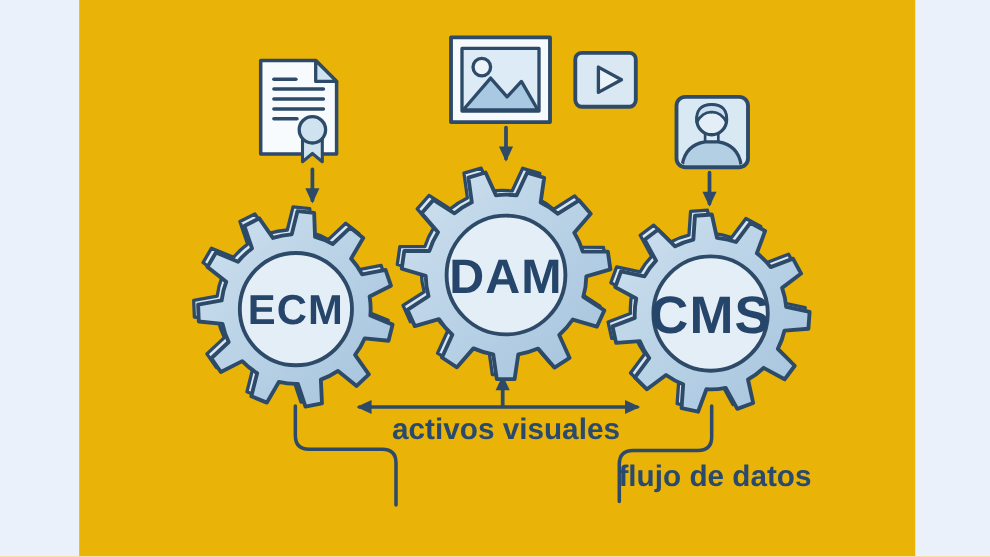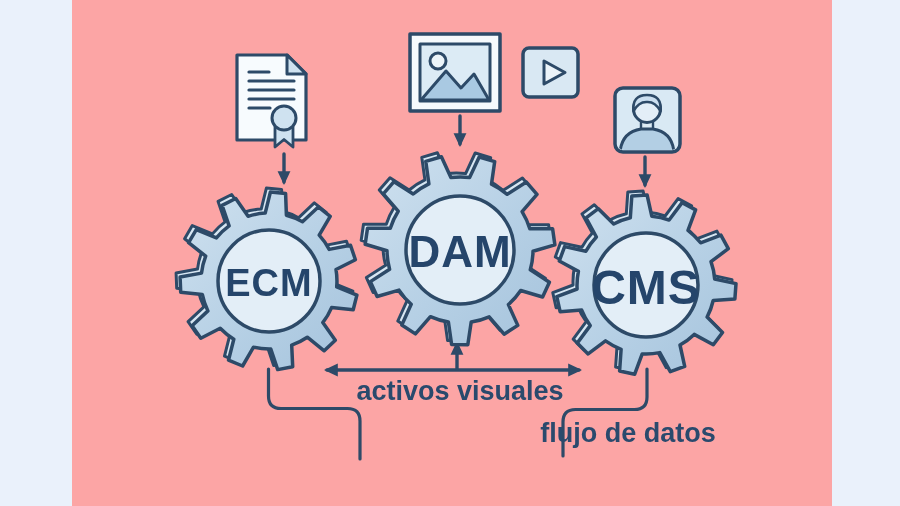--- a/index.html
+++ b/index.html
@@ -1,34 +1,34 @@
 <!DOCTYPE html>
 <html><head>
 <meta charset="utf-8">
 <title>diagram</title>
 <style>
   html,body{margin:0;padding:0;background:#ffffff;}
   .stage{
     position:relative;width:900px;height:506px;overflow:hidden;
-    background:#fca5a5;
+    background:#eab308;
     font-family:"Liberation Sans", sans-serif;
   }
   .edge-bar{position:absolute;top:0;height:506px;background:#eaf1fb;}
   .edge-bar.left{left:0;width:72px;}
   .edge-bar.right{right:0;width:68px;}
   svg.layer{position:absolute;left:0;top:0;}
   .lbl{position:absolute;transform:translate(-50%,-50%);color:#25456b;white-space:nowrap;}
   .gear-label{font-weight:700;letter-spacing:1px;}
   .gear-label.ecm{left:269px;top:283px;font-size:38px;}
   .gear-label.dam{left:460px;top:252px;font-size:44px;}
   .gear-label.cms{left:646px;top:287px;font-size:48px;}
   .caption{font-size:27px;font-weight:600;color:#2a4a6d;text-align:right;}
   .caption.documents{left:276px;top:433px;}
   .caption.visual-assets{left:460px;top:391px;}
-  .caption.data-flow{left:628px;top:433px;}
+  .caption.data-flow{left:650px;top:433px;}
 </style>
 </head>
 <body>
 
 <div class="stage">
   <div class="edge-bar left"></div>
   <div class="edge-bar right"></div>
 
   <svg class="layer" width="900" height="506" viewBox="0 0 900 506">
     <defs>

